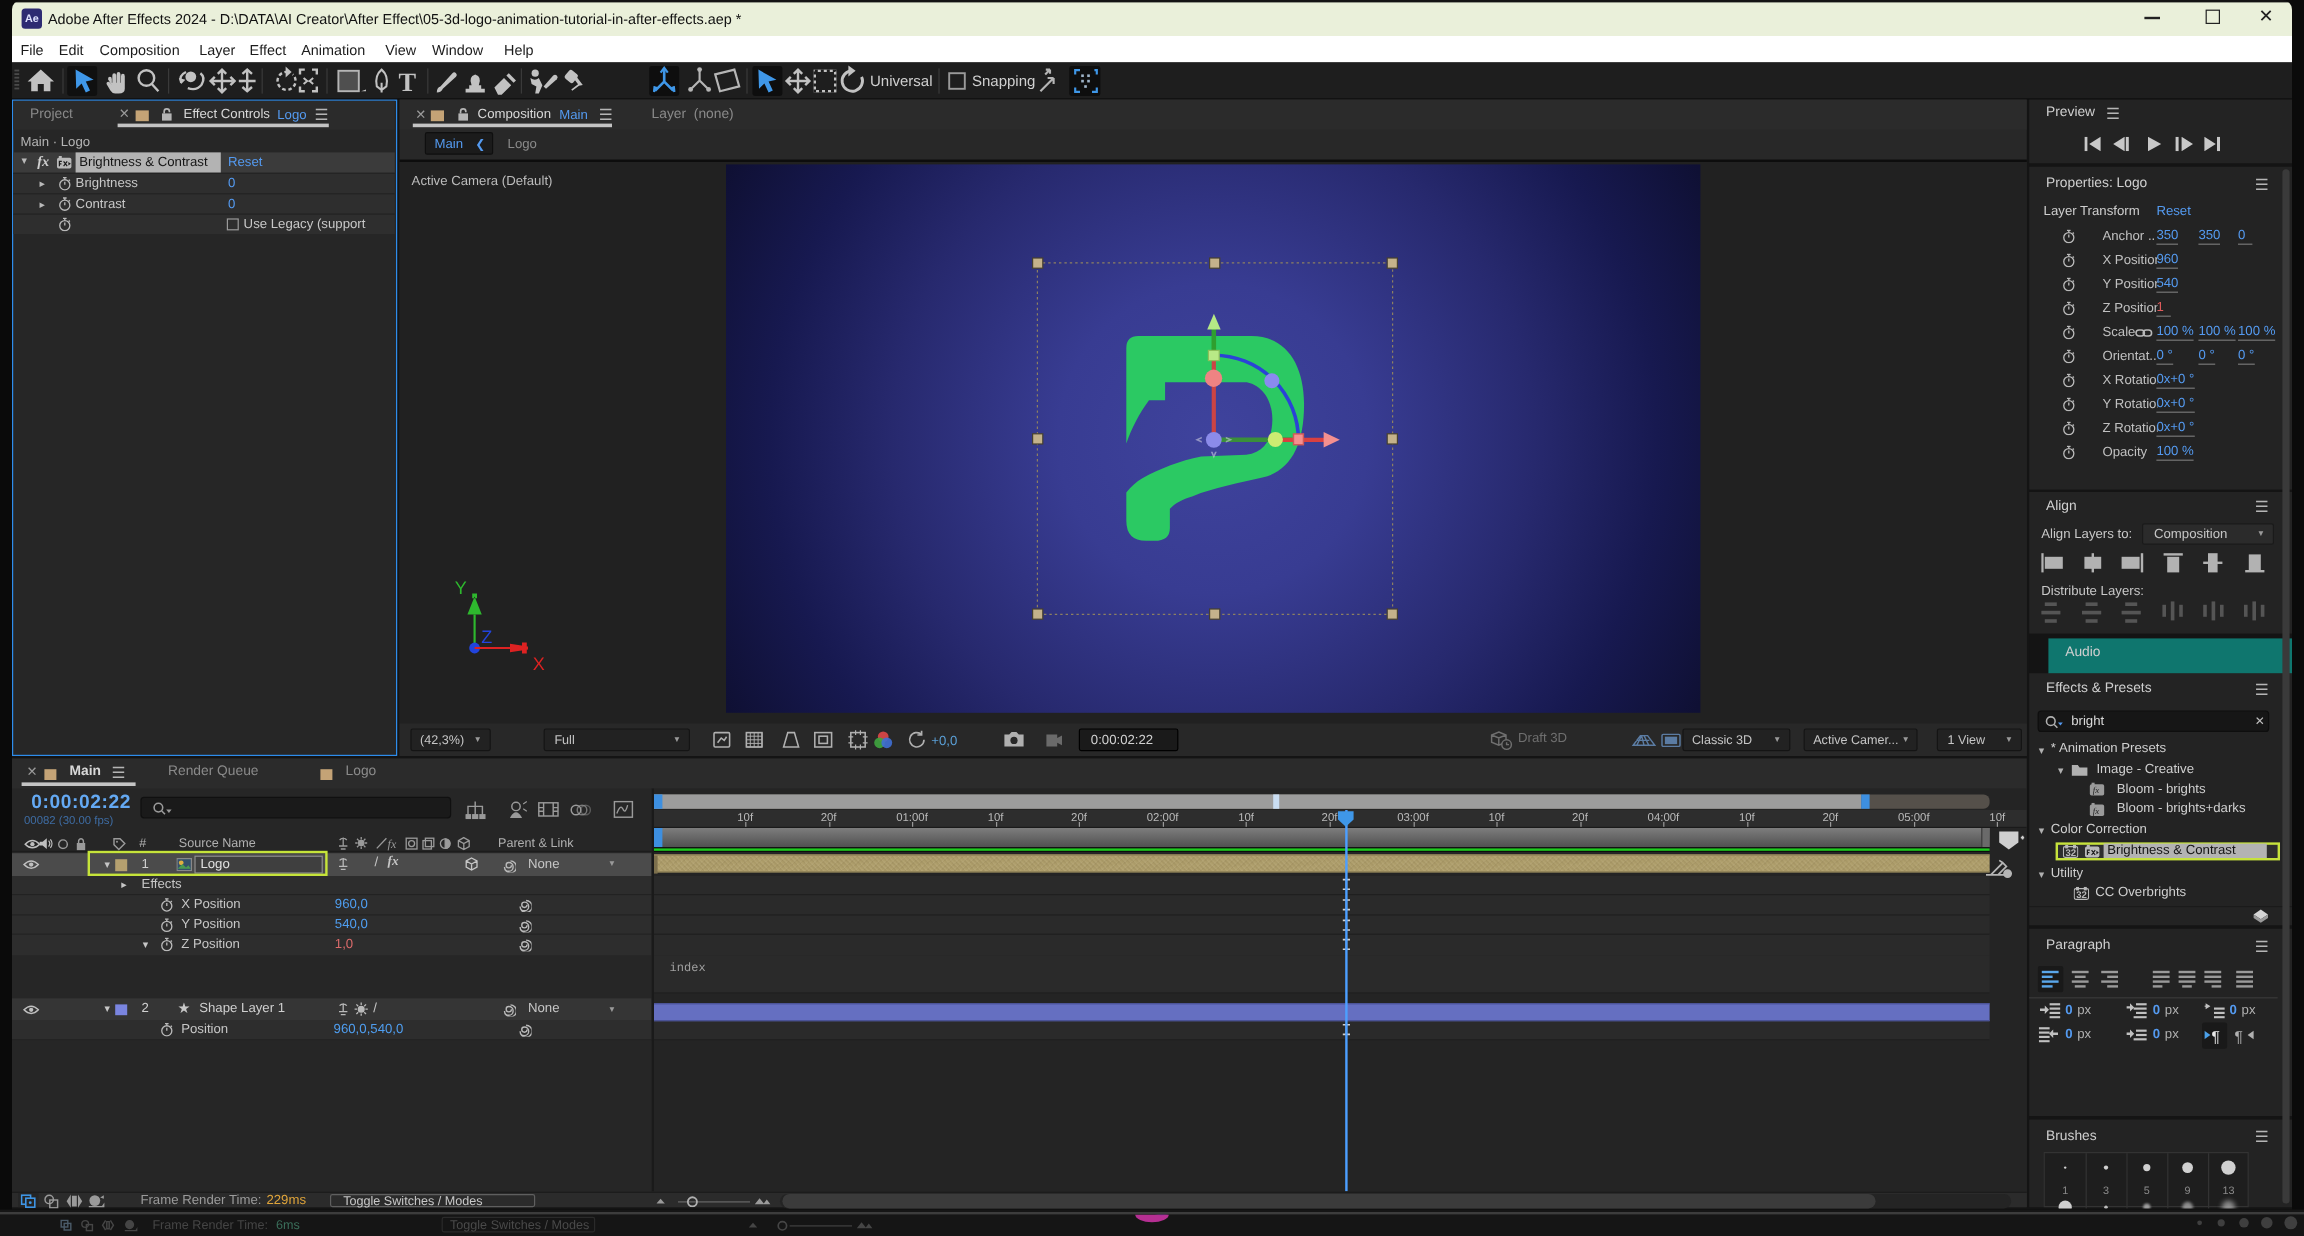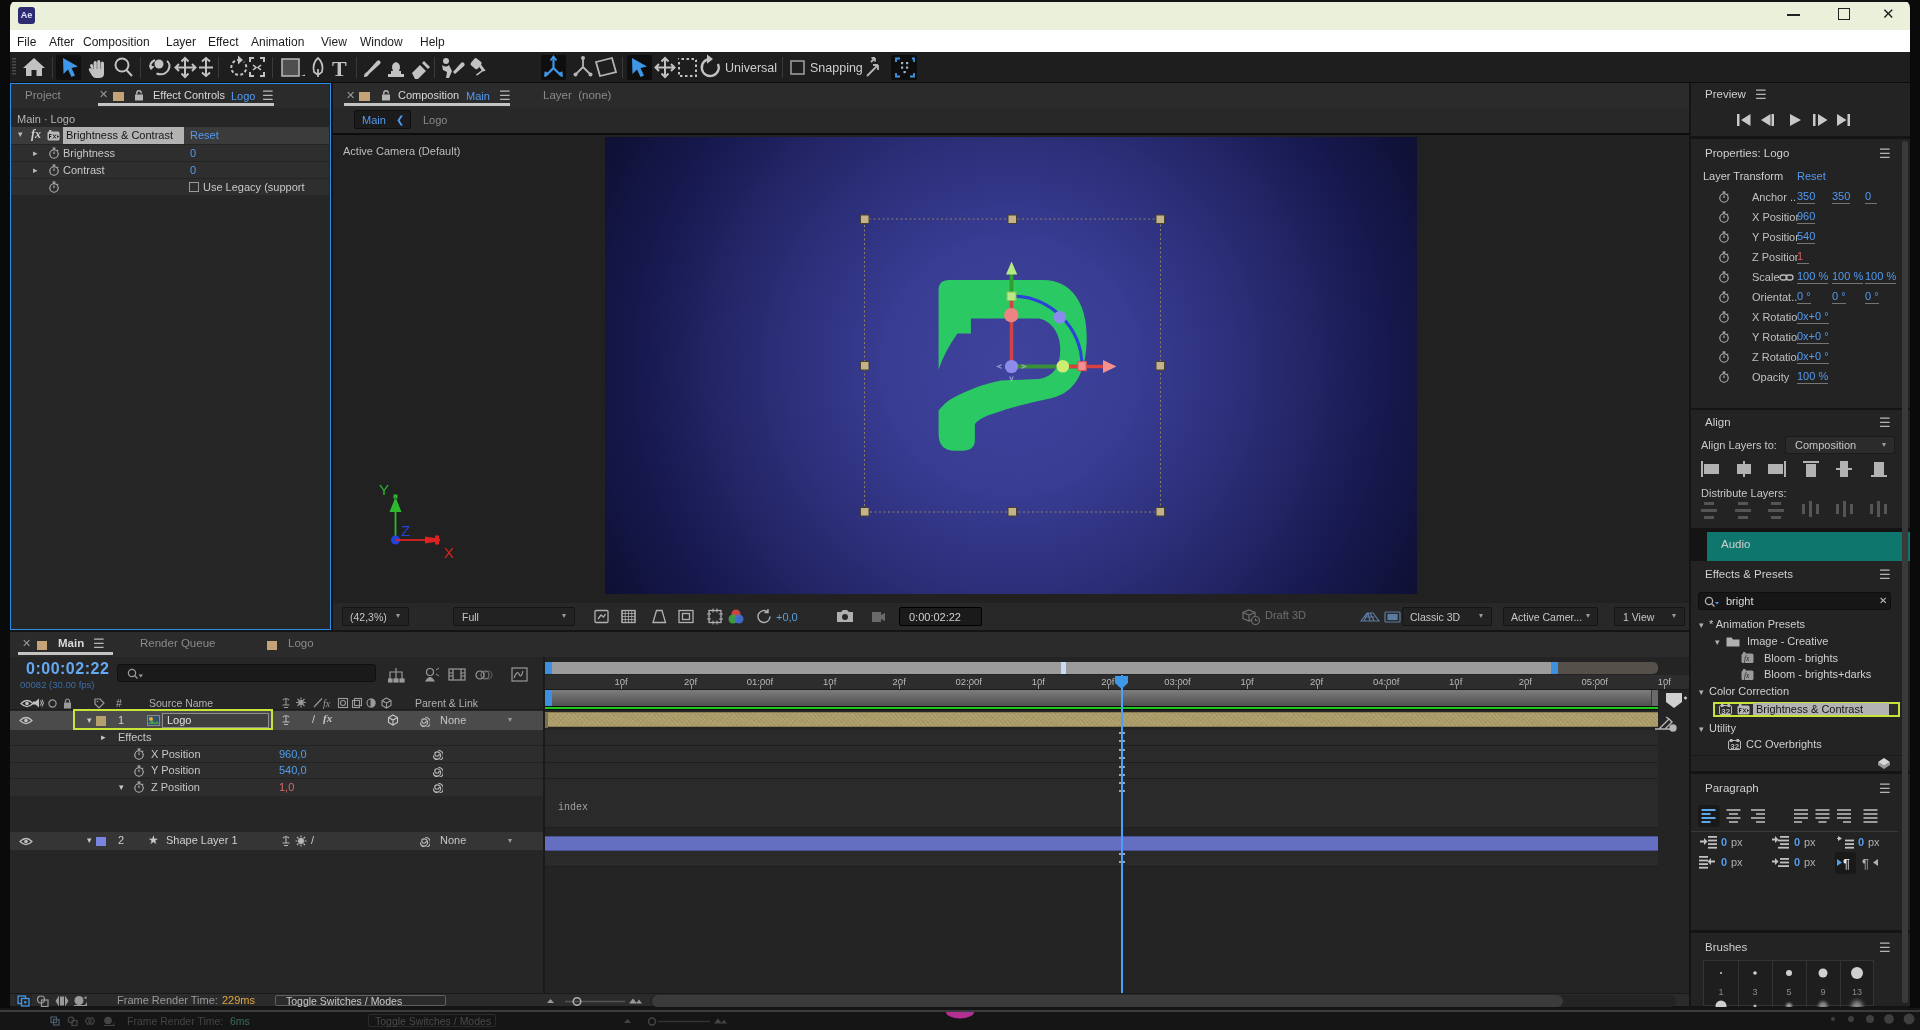--- a/index.html
+++ b/index.html
@@ -59,28 +59,29 @@
         <path d="M1 3.5 h2.5 L7 0.5 V9.5 L3.5 6.5 H1 Z" fill="#c0c0c0"></path>
         <path d="M8.5 2.5 q2 2.5 0 5 M10 1.5 q2.8 3.5 0 7" stroke="#c0c0c0" fill="none" stroke-width="1"></path>
       </symbol>
 </defs>
   </svg>
 <div class="abs" style="left:1455px;top:0;width:417px;height:3px;background:#4a4a4a;"></div>
 <div id="win">
 
   <div class="abs" style="left:0;top:2px;width:1900px;height:28px;background:#eaf0da;">
     <div class="abs" style="left:8px;top:5px;width:17px;height:17px;background:#2d2b72;border-radius:3px;color:#dfe3ff;font-size:9px;font-weight:bold;text-align:center;line-height:17px;">Ae</div>
+    <div class="abs" style="left:30px;top:6.5px;color:#111;font-size:12px;white-space:nowrap;">Adobe After Effects 2024 - D:\DATA\AI Creator\After Effect\05-3d-logo-animation-tutorial-in-after-effects.aep *</div>
     <div class="abs" style="left:1777px;top:12px;width:13px;height:2px;background:#222;"></div>
     <div class="abs" style="left:1828px;top:6px;width:12px;height:12px;border:1.5px solid #222;"></div>
     <div class="abs" style="left:1872px;top:5px;color:#222;font-size:15px;line-height:14px;">✕</div>
   </div>
 
   <div class="abs" style="left:0;top:30px;width:1900px;height:22px;background:#ffffff;color:#1c1c1c;font-size:12px;">
     <span class="abs" style="left:7px;top:4.5px;">File</span>
-    <span class="abs" style="left:39px;top:4.5px;">After</span>
+    <span class="abs" style="left:39px;top:4.5px;">Edit</span>
     <span class="abs" style="left:73px;top:4.5px;">Composition</span>
     <span class="abs" style="left:156px;top:4.5px;">Layer</span>
     <span class="abs" style="left:198px;top:4.5px;">Effect</span>
     <span class="abs" style="left:241px;top:4.5px;">Animation</span>
     <span class="abs" style="left:311px;top:4.5px;">View</span>
     <span class="abs" style="left:350px;top:4.5px;">Window</span>
     <span class="abs" style="left:410px;top:4.5px;">Help</span>
   </div>
 
   <div id="toolbar" class="abs" style="left:0;top:52px;width:1900px;height:31px;background:#1e1e1e;border-bottom:1px solid #0c0c0c;">
@@ -986,20 +987,30 @@
               <circle cx="6" cy="6" r="2.4" fill="#b9b9b9"></circle>
               <path d="M6 0.5 v2 M6 9.5 v2 M0.5 6 h2 M9.5 6 h2 M2 2 l1.5 1.5 M10 2 L8.5 3.5 M2 10 L3.5 8.5 M10 10 L8.5 8.5"></path>
             </g>
           </svg>
         <span class="abs" style="left:301px;top:1.5px;color:#c6c6c6;font-size:11px;">/</span>
         <svg class="abs" style="left:408px;top:3px;" width="12" height="12">
             <use href="#spiral"></use>
           </svg>
         <span class="abs" style="left:430px;top:2px;color:#c6c6c6;font-size:11px;">None</span>
         <span class="abs" style="left:498px;top:3.5px;color:#9a9a9a;font-size:8px;">▾</span>
+      </div>
+      <div class="abs" style="left:0;top:193px;width:533px;height:16.5px;background:#2d2d2d;border-bottom:1px solid #222;">
+        <svg class="abs" style="left:123px;top:2px;" width="12" height="12">
+            <use href="#sw"></use>
+          </svg>
+        <span class="abs" style="left:141px;top:1.5px;color:#c6c6c6;font-size:11px;">Position</span>
+        <span class="abs" style="left:268px;top:1.5px;color:#4f9ef0;font-size:11px;">960,0,540,0</span>
+        <svg class="abs" style="left:421px;top:2px;" width="12" height="12">
+            <use href="#spiral"></use>
+          </svg>
       </div>
     </div>
 
     <div class="abs" style="left:533px;top:25px;width:2px;height:336px;background:#1a1a1a;"></div>
 
     <div class="abs" style="left:535px;top:25px;width:1144px;height:336px;background:#242424;overflow:hidden;" id="tlright">
 
       <div class="abs" style="left:0;top:72.5px;width:1113px;height:16.5px;background:#2a2a2a;border-bottom:1px solid #1f1f1f;"></div>
       <div class="abs" style="left:0;top:89px;width:1113px;height:16.5px;background:#2a2a2a;border-bottom:1px solid #1f1f1f;"></div>
       <div class="abs" style="left:0;top:105.5px;width:1113px;height:16.5px;background:#2a2a2a;border-bottom:1px solid #1f1f1f;"></div>

